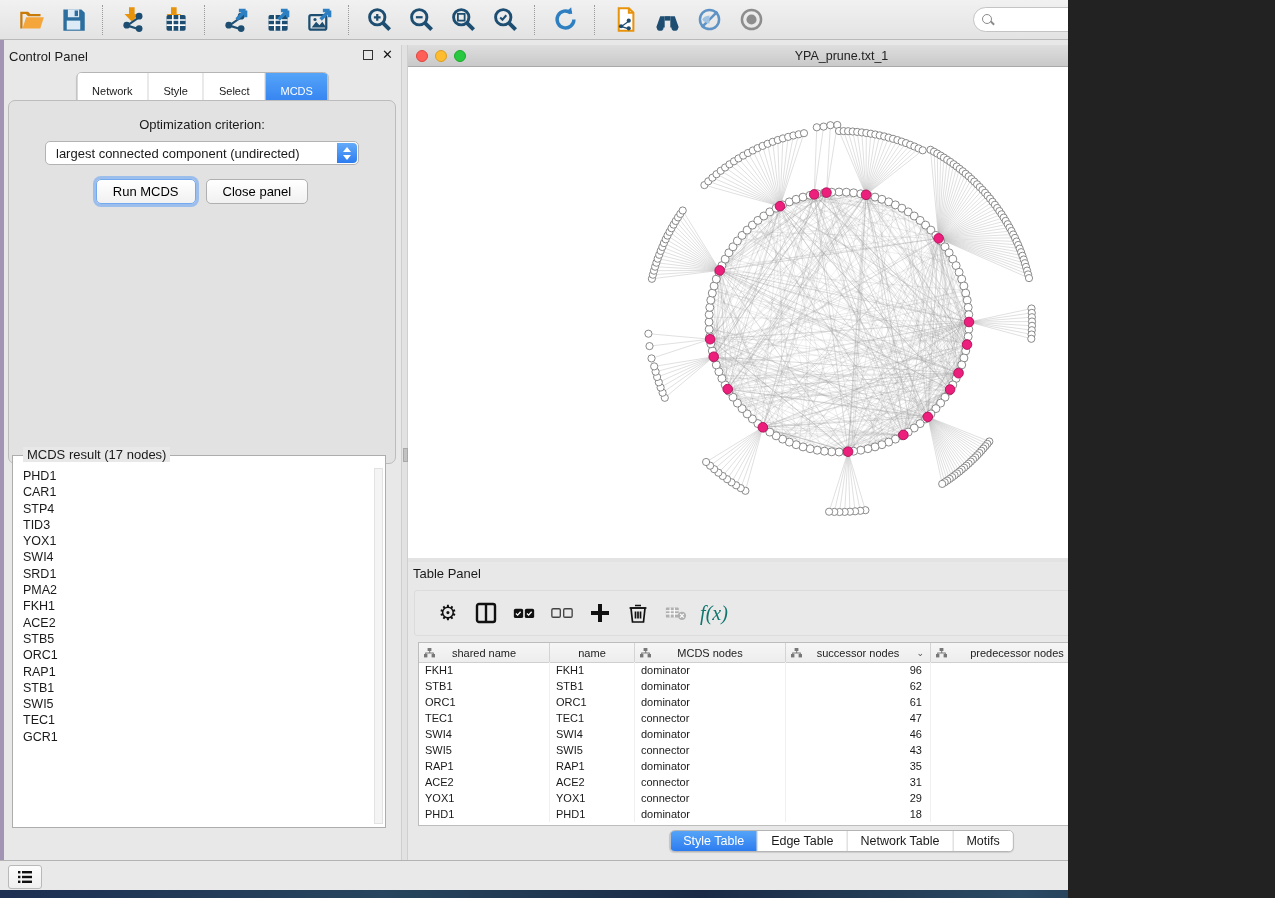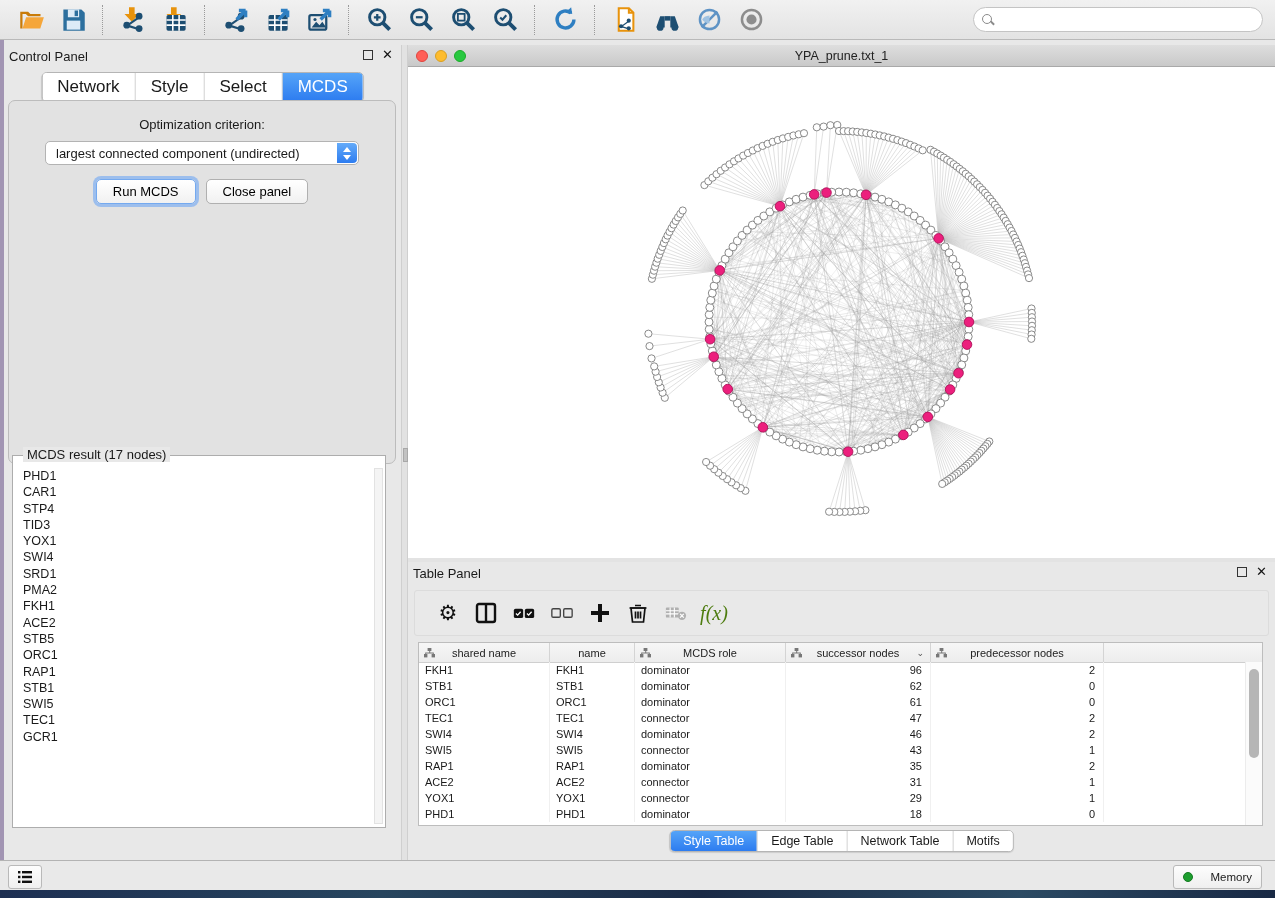--- a/index.html
+++ b/index.html
@@ -1,16 +1,16 @@
 <!DOCTYPE html>
 <html><head>
 <meta charset="utf-8">
 <style>
   html,body{margin:0;padding:0;background:#222;}
-  .app{position:relative;width:1275px;height:898px;overflow:hidden;
+  .app{position:relative;width:1068px;height:898px;overflow:hidden;
        font-family:"Liberation Sans","DejaVu Sans",sans-serif;background:#e8e8e8;color:#1a1a1a;}
   
   .top-toolbar{position:absolute;left:0;top:0;width:1275px;height:40px;
     background:linear-gradient(#f1f1f1,#e3e3e3);border-bottom:1px solid #b9b9b9;
     display:flex;align-items:center;padding-left:10px;box-sizing:border-box;}
   .tb-icon{width:30px;height:28px;margin:0 6px;display:flex;align-items:center;justify-content:center;}
   .tb-icon svg{width:27px;height:27px;}
   .tb-sep{width:1px;height:30px;margin:0 8px;border-left:1px dotted #9a9a9a;}
   .search-wrap{position:absolute;right:12px;top:7px;width:290px;height:25px;background:#fff;
     border:1px solid #c4c4c4;border-radius:13px;display:flex;align-items:center;padding-left:8px;box-sizing:border-box;}
@@ -29,21 +29,21 @@
     background:linear-gradient(90deg,#1d2f52,#27455e 30%,#1a2a46 55%,#2b4a63 80%,#182844);}
   
   .control-panel{position:absolute;left:4px;top:45px;width:397px;height:815px;background:#e8e8e8;}
   .panel-titlebar{position:relative;height:24px;}
   .panel-title{position:absolute;left:5px;top:4px;font-size:13px;}
   .panel-btns{position:absolute;right:8px;top:5px;display:flex;gap:9px;align-items:center;}
   .float-ic{width:10px;height:10px;border:1.6px solid #333;box-sizing:border-box;display:inline-block;}
   .close-ic{font-size:13px;font-weight:bold;line-height:10px;color:#111;}
   .seg{display:flex;border:1px solid #b5b5b5;border-radius:5px;overflow:hidden;background:#fff;
        box-shadow:0 1px 1px rgba(0,0,0,.12);}
-  .seg>div{padding:4px 15px;font-size:17px;background:#fff;border-right:1px solid #c8c8c8;cursor:default;white-space:nowrap;}
+  .seg>div{padding:12px 15px;font-size:11px;background:#fff;border-right:1px solid #c8c8c8;cursor:default;white-space:nowrap;}
   .seg>div:last-child{border-right:none;}
   .seg>div.sel{background:linear-gradient(#55a4f8,#2d7cf0);color:#fff;}
   .cp-tabs{position:absolute;left:50%;transform:translateX(-50%);top:27px;}
   .cp-box{position:absolute;left:4px;top:55px;width:386px;height:362px;background:#e2e2e2;
     border:1px solid #bcbcbc;border-radius:7px;}
   .crit-label{position:absolute;left:0;right:0;top:16px;text-align:center;font-size:13px;}
   .popup{position:absolute;left:36px;top:40px;width:314px;height:24px;background:#fff;border:1px solid #b3b3b3;
     border-radius:5px;box-sizing:border-box;display:flex;align-items:center;padding-left:10px;font-size:13px;}
   .stepper{position:absolute;right:1px;top:1px;bottom:1px;width:20px;border-radius:0 4px 4px 0;
     background:linear-gradient(#64abf9,#2d7cf0);display:flex;flex-direction:column;align-items:center;justify-content:center;gap:3px;}
@@ -64,21 +64,21 @@
     background:linear-gradient(#dedede,#c9c9c9);border-bottom:1px solid #a9a9a9;box-sizing:border-box;}
   .lights{position:absolute;left:8px;top:5px;display:flex;gap:7px;}
   .light{width:12px;height:12px;border-radius:50%;box-sizing:border-box;}
   .net-title{position:absolute;left:0;right:0;top:4px;text-align:center;font-size:12.5px;color:#222;}
   .net-canvas{position:absolute;left:0;top:22px;width:867px;height:491px;background:#fff;}
   
   .table-panel{position:absolute;left:408px;top:562px;width:867px;height:298px;background:#e8e8e8;}
   .tp-toolbar{position:absolute;left:6px;right:6px;top:28px;height:46px;background:#e9e9e9;
     border:1px solid #dcdcdc;border-radius:3px;display:flex;align-items:center;padding-left:14px;gap:0;box-sizing:border-box;}
   .tp-ic{width:38px;height:30px;display:flex;align-items:center;justify-content:center;font-size:20px;color:#111;}
-  .tp-ic.dis{color:#4d7c0f;align-items:center;}
+  .tp-ic.dis{color:#0f766e;align-items:center;}
   .tp-ic svg{width:22px;height:22px;}
   .fx{font-family:"Liberation Serif","DejaVu Serif",serif;font-style:italic;font-size:20px;}
   .tbl{position:absolute;left:10px;top:80px;width:845px;height:184px;background:#fff;border:1px solid #bdbdbd;box-sizing:border-box;}
   .tbl-head{display:flex;height:19px;background:linear-gradient(#f6f6f6,#ededed);border-bottom:1px solid #cfcfcf;}
   .th{display:flex;align-items:center;justify-content:center;gap:5px;font-size:11px;color:#222;
       border-right:1px solid #d4d4d4;box-sizing:border-box;position:relative;}
   .th svg{width:11px;height:10px;flex:0 0 auto;position:absolute;left:5px;}
   .th .caret{position:absolute;right:6px;font-size:9px;color:#555;}
   .tbl-body{position:absolute;left:0;top:19px;right:16px;bottom:0;overflow:hidden;}
   .tr{display:flex;height:16px;line-height:16px;font-size:11px;}
@@ -1328,21 +1328,21 @@
           <div class="th" style="width: 151px;">
             <svg viewBox="0 0 11 10">
               <g fill="#777">
                 <rect x="3.6" y="0" width="3.8" height="3"></rect>
                 <rect x="0" y="6" width="3.4" height="3.4"></rect>
                 <rect x="7.6" y="6" width="3.4" height="3.4"></rect>
                 <path d="M5.2 3h1v2h-1z"></path>
                 <path d="M1.2 6V4.6h8.6V6h-1V5.6H2.2V6z"></path>
               </g>
             </svg>
-            <span>MCDS role</span>
+            <span>MCDS nodes</span>
           </div>
           <div class="th" style="width: 145px;">
             <svg viewBox="0 0 11 10">
               <g fill="#777">
                 <rect x="3.6" y="0" width="3.8" height="3"></rect>
                 <rect x="0" y="6" width="3.4" height="3.4"></rect>
                 <rect x="7.6" y="6" width="3.4" height="3.4"></rect>
                 <path d="M5.2 3h1v2h-1z"></path>
                 <path d="M1.2 6V4.6h8.6V6h-1V5.6H2.2V6z"></path>
               </g>

